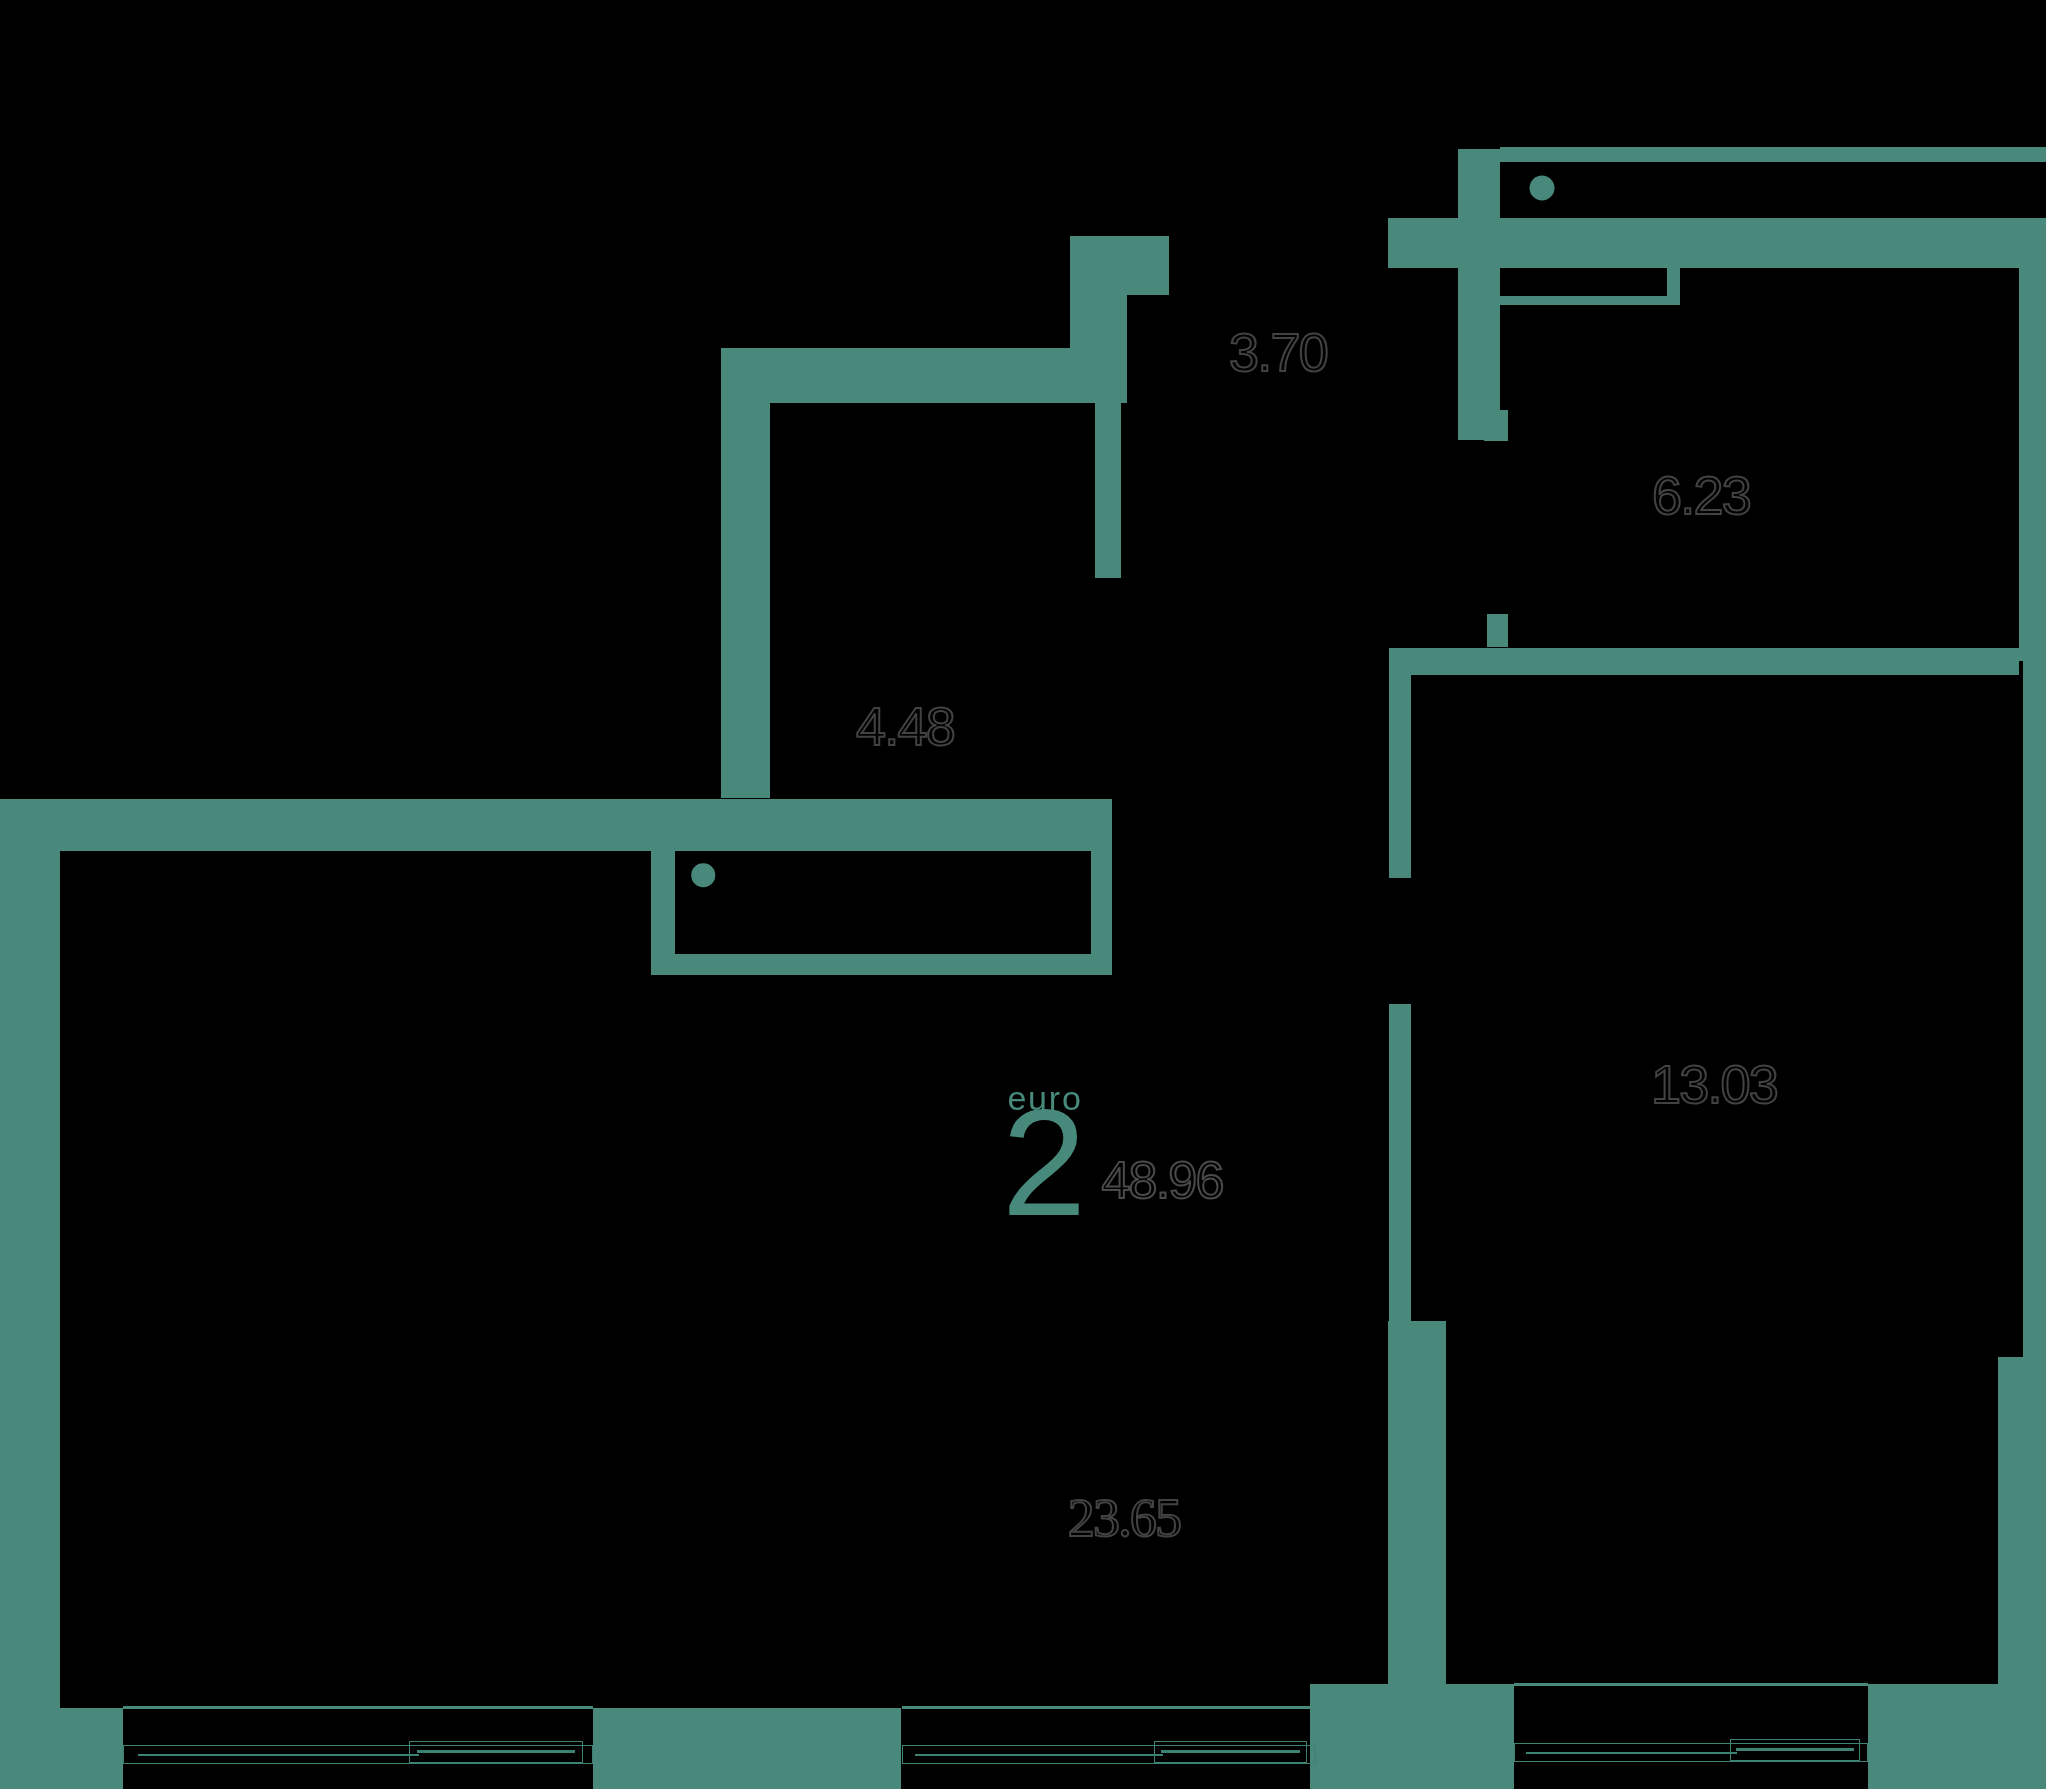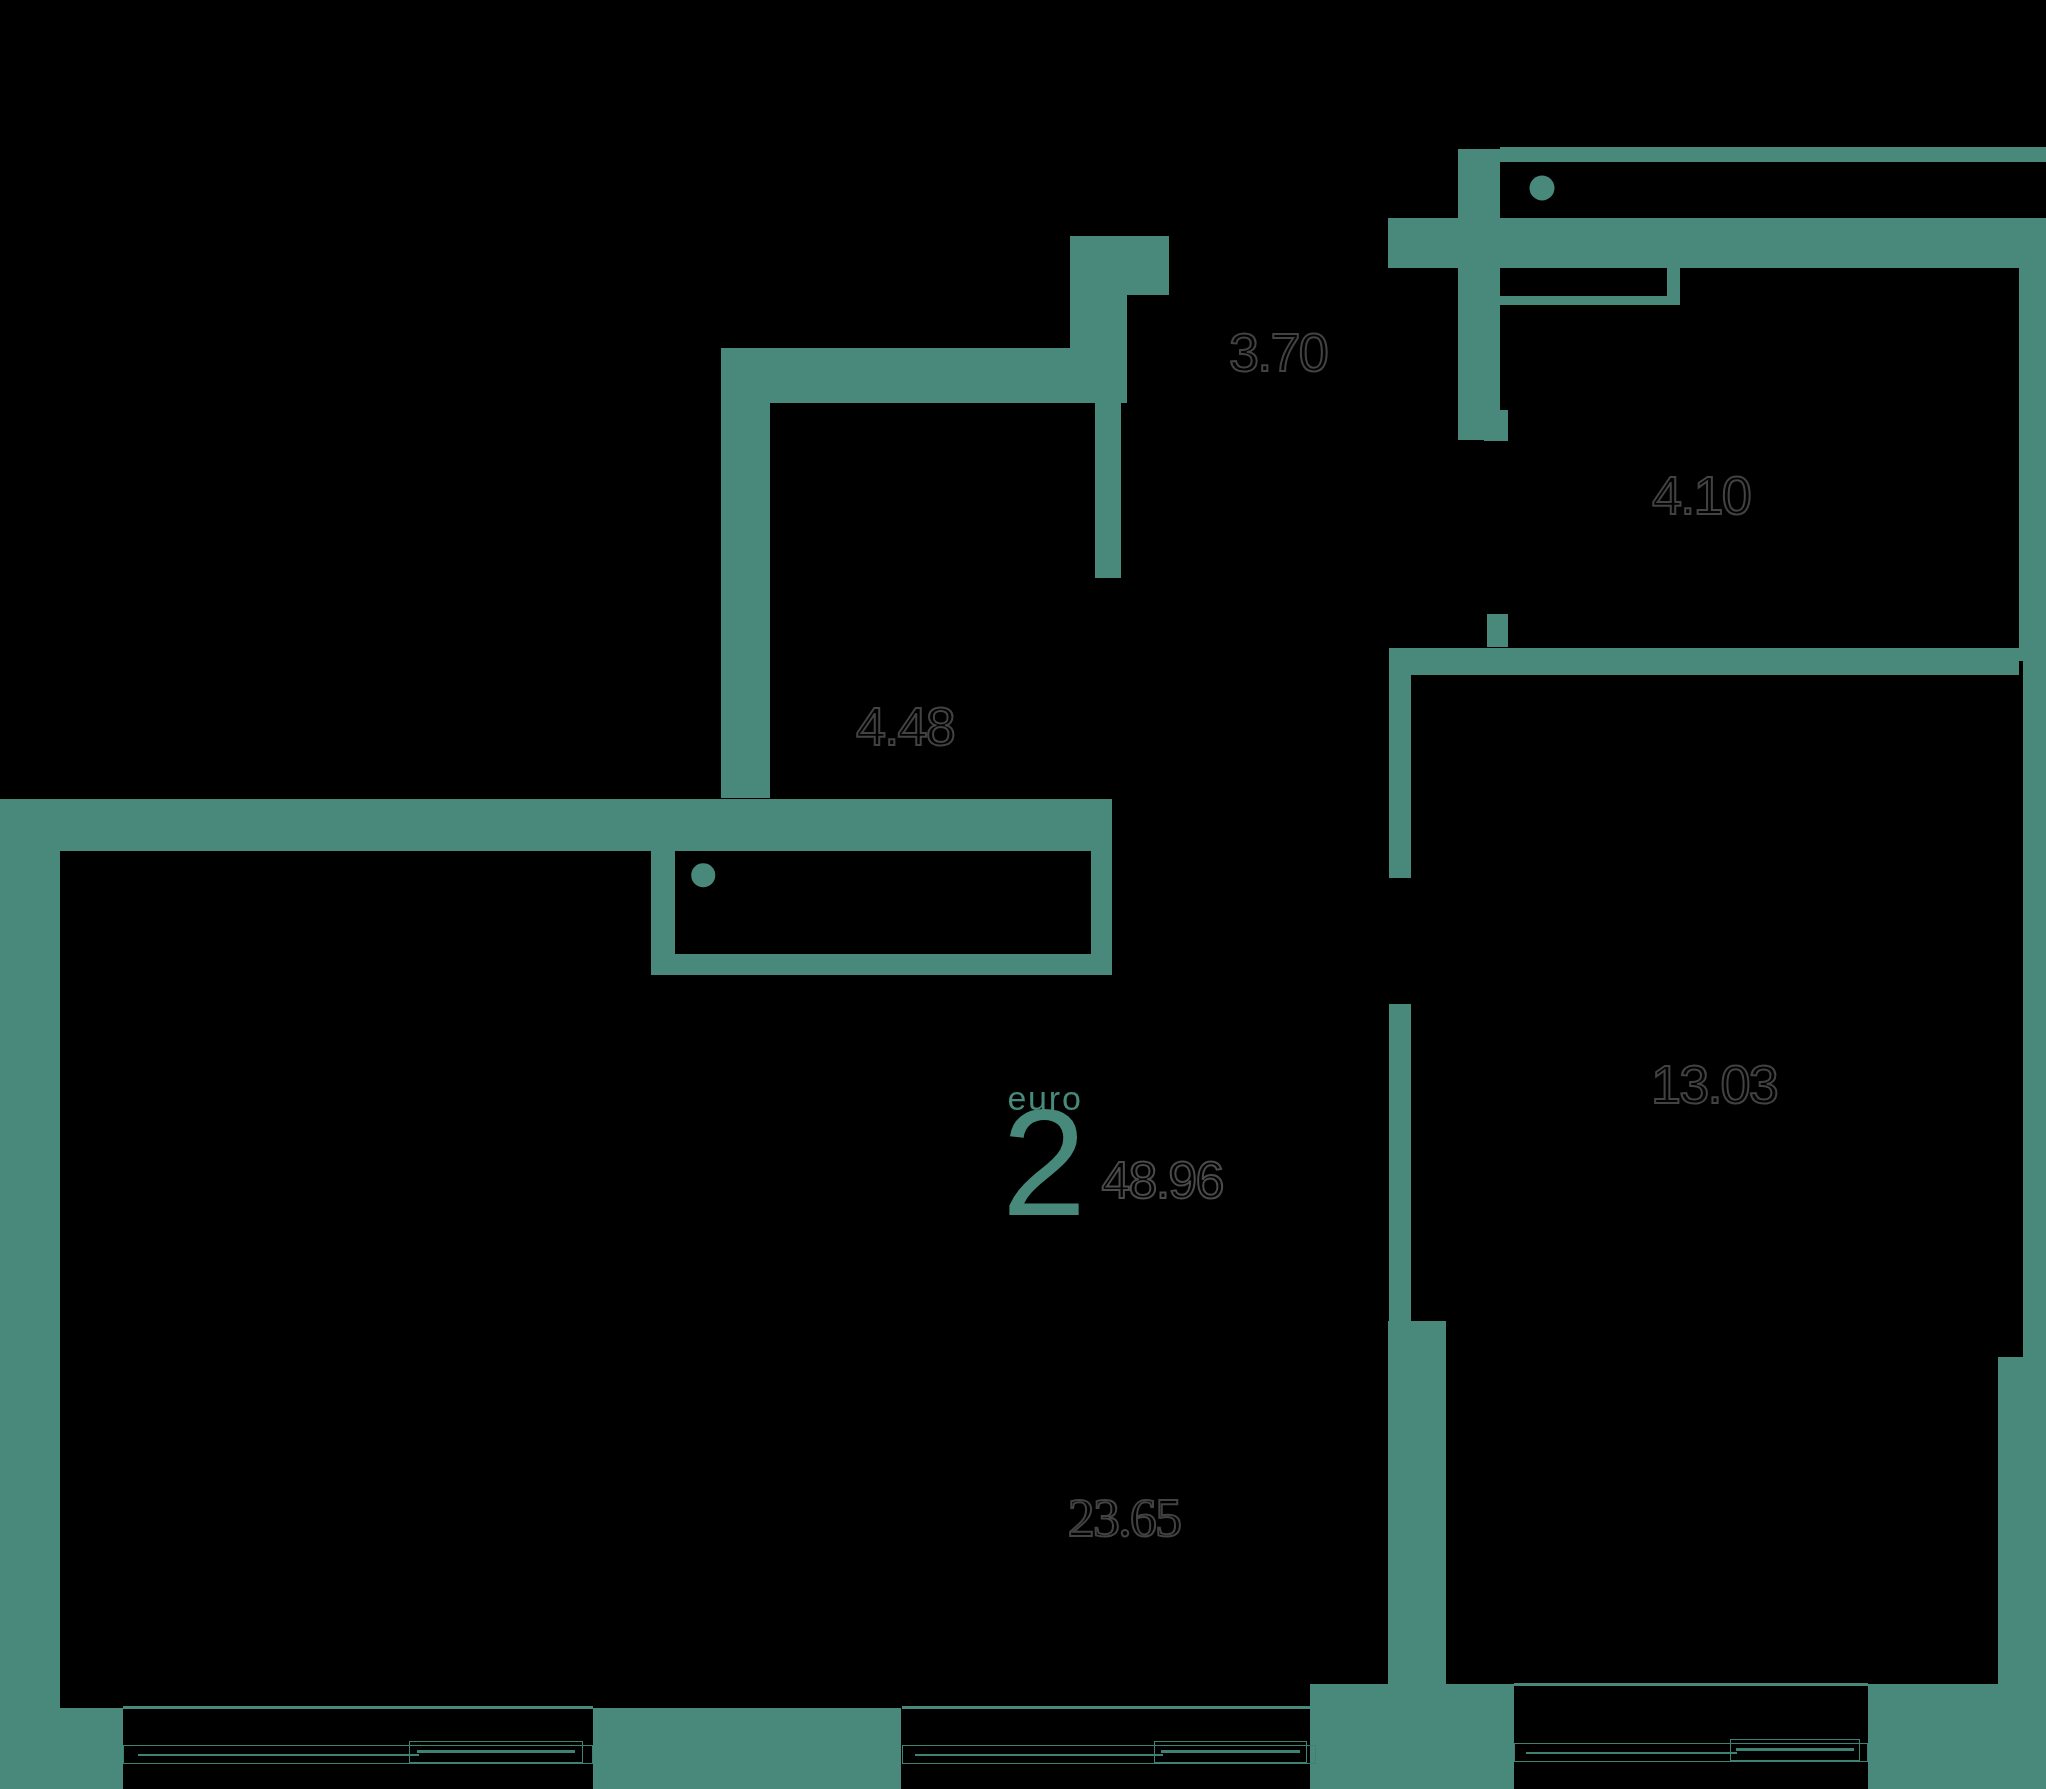--- a/index.html
+++ b/index.html
@@ -140,21 +140,21 @@
           <div class="win-sub-mid"></div>
         </div>
       </div>
     </div>
   <div id="markers-layer">
       <div class="door-point" style="left: 703px; top: 875px; width: 23.5px; height: 23.5px;"></div>
       <div class="door-point" style="left: 1542px; top: 188px; width: 25px; height: 25px;"></div>
     </div>
   <div id="labels-layer">
       <div class="room-label" style="left: 1278px; top: 352px;">3.70</div>
-      <div class="room-label" style="left: 1701px; top: 495px;">4.10</div>
+      <div class="room-label" style="left: 1701px; top: 495px;">6.23</div>
       <div class="room-label" style="left: 905px; top: 726px; text-align: center;">4.48</div>
       <div class="room-label" style="left: 1714px; top: 1084px;">13.03</div>
       <div class="room-label" style="left: 1124px; top: 1518px; font-family: Liberation Serif, serif;">23.65</div>
     </div>
 
   <div class="euro-label" id="euro-label" style="left: 1045px; top: 1074px;">euro</div>
 
   <div class="big-count" id="big-count" style="left: 1044px; top: 1166px;">2</div>
 
   <div class="total-area" id="total-area" style="left: 1162px; top: 1180px;">48.96</div>

